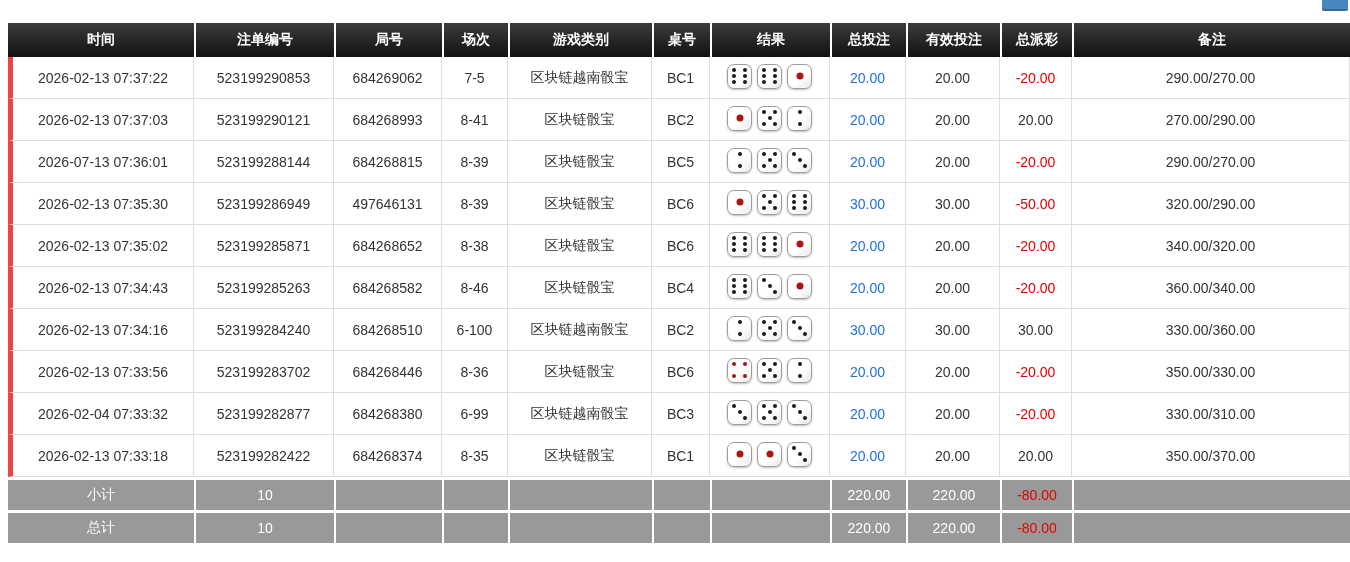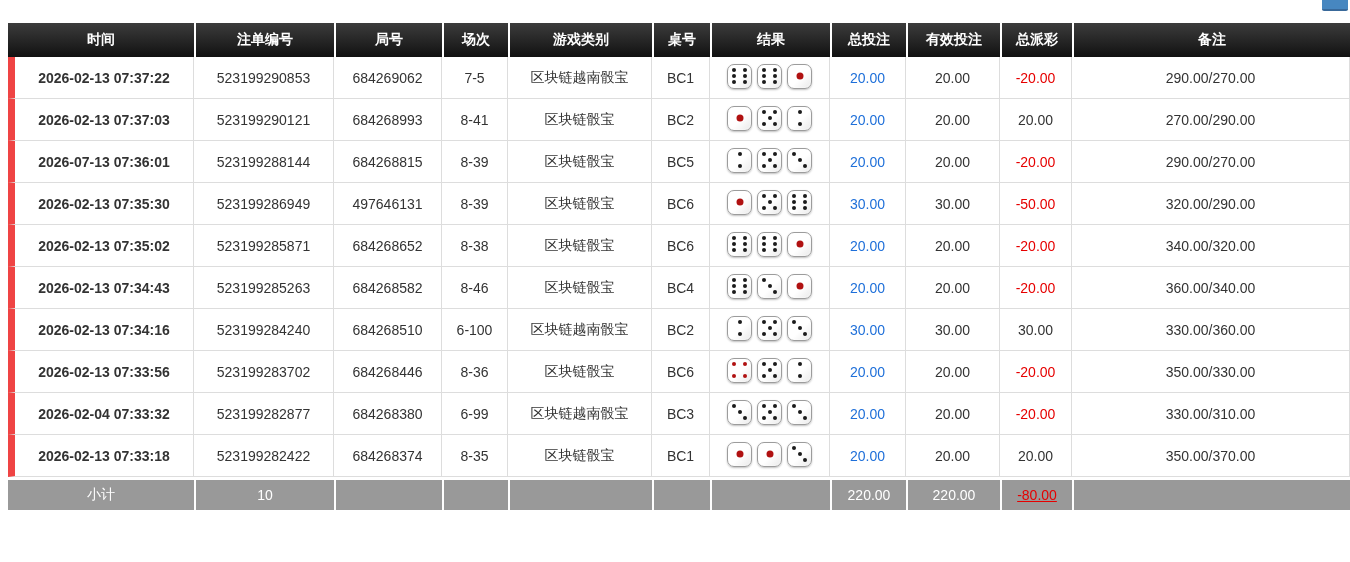--- a/index.html
+++ b/index.html
@@ -43,36 +43,36 @@
   tbody.data td {
     background: #fff;
     height: 42px;
     text-align: center;
     vertical-align: middle;
     border-right: 1px solid #ddd;
     border-bottom: 1px solid #ddd;
     white-space: nowrap;
     overflow: hidden;
   }
-  tbody.data tr td:first-child { border-left: 7px solid #ef4444; font-weight: bold; }
+  tbody.data tr td:first-child { border-left: 5px solid #ef4444; }
   .val-blue { color: #1e6fd9; cursor: pointer; }
   .val-red { color: #e60000; }
   tbody.sum td {
     background: #999;
     color: #fff;
     height: 33px;
     text-align: center;
     vertical-align: middle;
     border-left: 2px solid #fff;
     border-top: 3px solid #fff;
     white-space: nowrap;
     overflow: hidden;
   }
   tbody.sum tr td:first-child { border-left: none; font-family: Liberation Serif, serif; }
-  tbody.sum td.val-red { color: #e60000; text-decoration: underline; }
+  tbody.sum td.val-red { color: #e60000; }
   
   .dice-wrap { display: inline-flex; gap: 5px; align-items: center; justify-content: center; }
   .die {
     position: relative;
     width: 25px; height: 25px;
     border: 1px solid #9c9c9c;
     border-radius: 7px;
     background: linear-gradient(135deg, #ffffff 55%, #e9e9e9 100%);
     box-shadow: 0 1px 2px rgba(0,0,0,0.25), inset 0 0 2px #fff;
     display: inline-block;
@@ -433,14 +433,27 @@
         <td></td>
         <td></td>
         <td></td>
         <td></td>
         <td></td>
         <td>220.00</td>
         <td>220.00</td>
         <td class="val-red">-80.00</td>
         <td></td>
       </tr>
+      <tr>
+        <td>总计</td>
+        <td>10</td>
+        <td></td>
+        <td></td>
+        <td></td>
+        <td></td>
+        <td></td>
+        <td>220.00</td>
+        <td>220.00</td>
+        <td class="val-red">-80.00</td>
+        <td></td>
+      </tr>
     </tbody>
 </table>
 
 </body></html>

